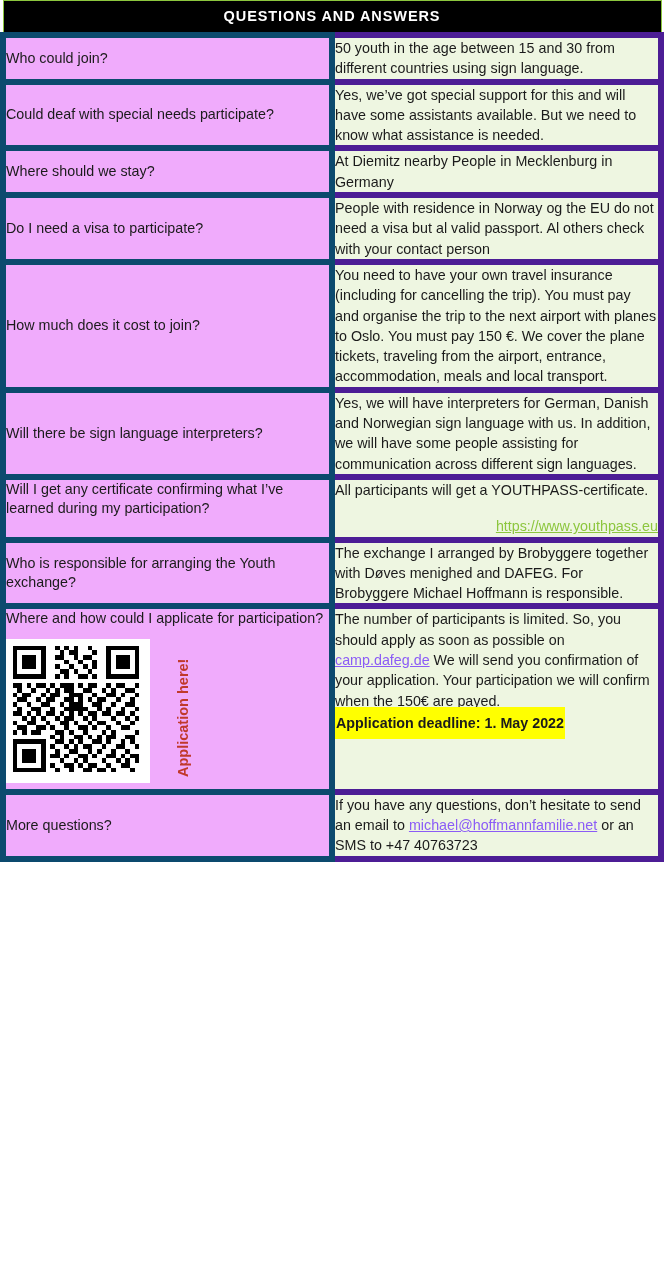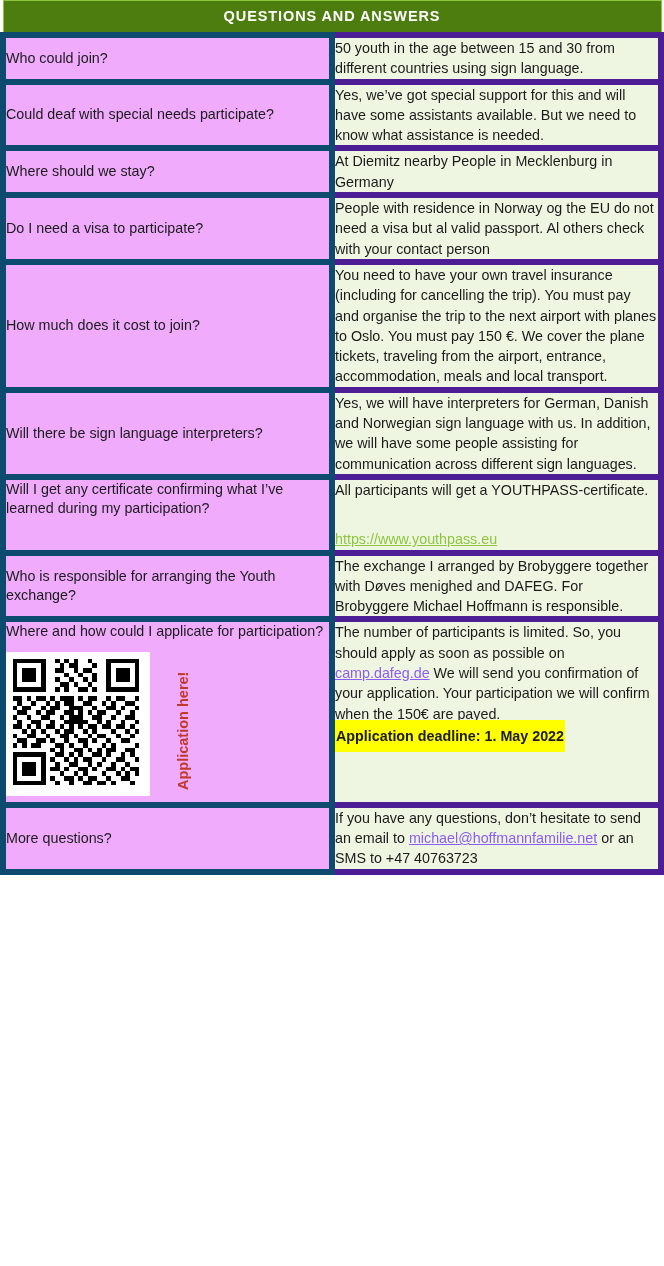--- a/index.html
+++ b/index.html
@@ -17,21 +17,21 @@
   .faq-table {
     width: 664px;
     border-collapse: collapse;
     table-layout: fixed;
   }
   .faq-table td, .faq-table th {
     vertical-align: top;
     padding: 0;
   }
   .header-row th {
-    background: #4d7c0f;
+    background: #000000;
     color: #ffffff;
     font-size: 14.5px;
     font-weight: bold;
     letter-spacing: 0.9px;
     text-align: center;
     padding: 7px 4px 8px 4px;
     border: 1px solid #8cc63e;
   }
   .q-cell {
     width: 330px;
@@ -137,21 +137,21 @@
 
   <tr>
     <td class="q-cell vmid">Will there be sign language interpreters?</td>
     <td class="a-cell">Yes, we will have interpreters for German, Danish and Norwegian sign language with us. In addition, we will have some people assisting for communication across different sign languages.</td>
   </tr>
 
   <tr>
     <td class="q-cell">Will I get any certificate confirming what I’ve learned during my participation?</td>
     <td class="a-cell">
       <div>All participants will get a YOUTHPASS-certificate.</div>
-      <div style="margin-top:29px;">
+      <div style="margin-top:16px;text-align:right;">
         <a class="link" href="#">https://www.youthpass.eu</a>
       </div>
     </td>
   </tr>
 
   <tr>
     <td class="q-cell vmid">Who is responsible for arranging the Youth exchange?</td>
     <td class="a-cell">The exchange I arranged by Brobyggere together with Døves menighed and DAFEG. For Brobyggere Michael Hoffmann is responsible.</td>
   </tr>
 

